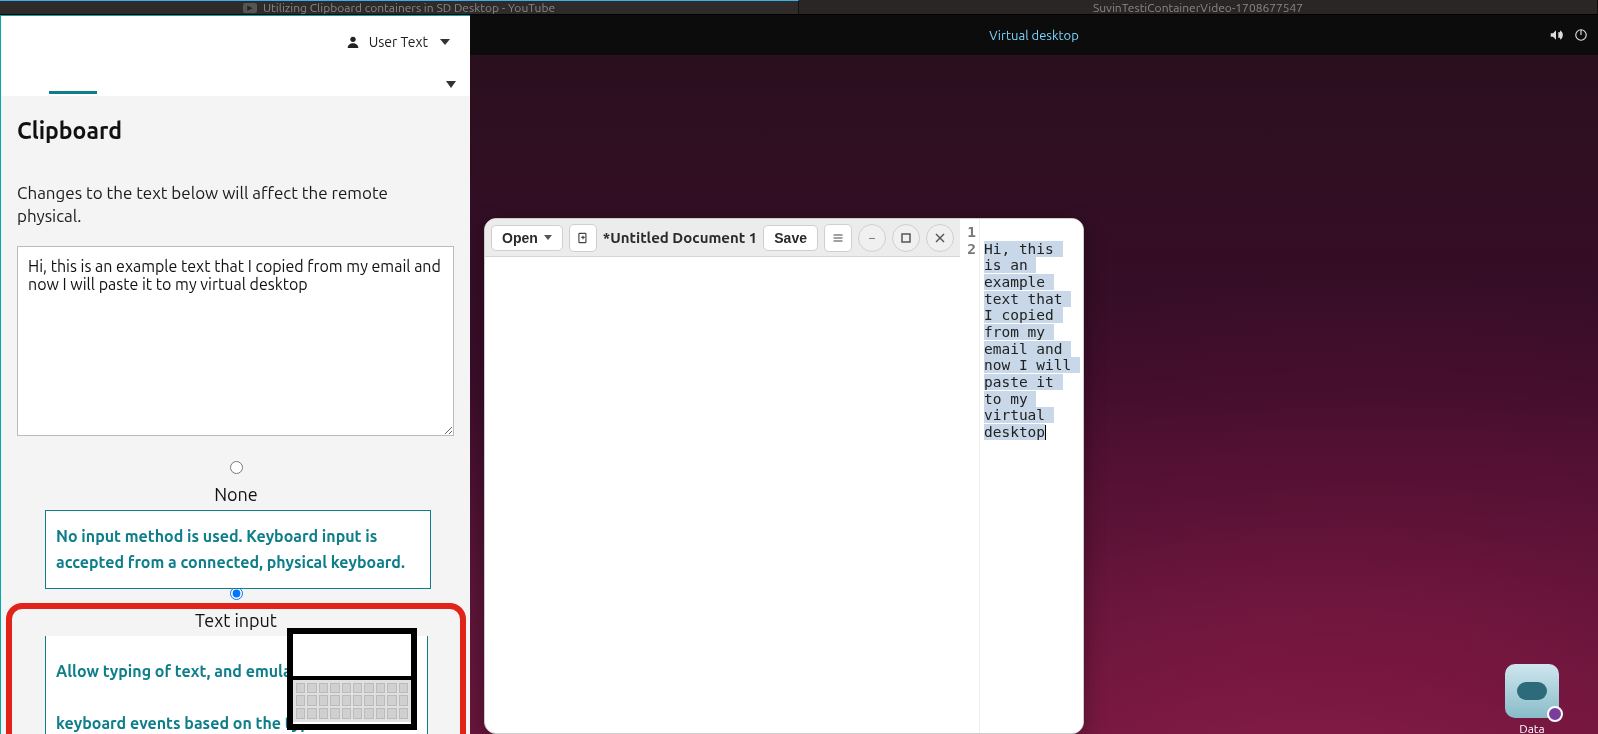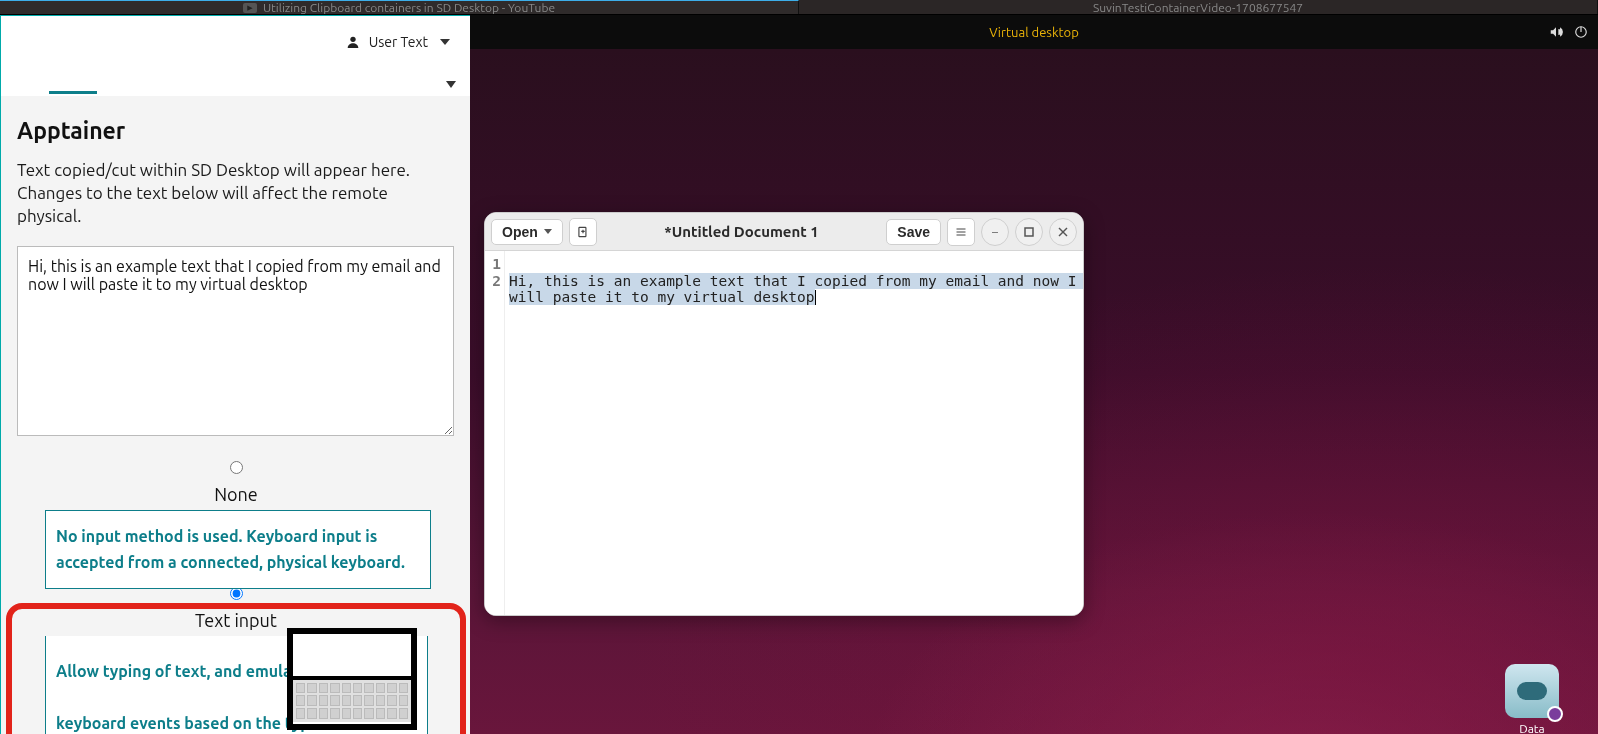--- a/index.html
+++ b/index.html
@@ -25,30 +25,30 @@
   .radio-row input[type=radio] { width:13px; height:13px; }
   .info-box { margin:6px 0 12px 28px; border:1.5px solid #0d7e8a; background:#fff; padding:12px 10px; color:#0d7e8a; font-size:16px; font-weight:600; line-height:1.65; position:relative; width:383px; }
   .info-box.small { width:386px; }
   .highlight-box { position:absolute; left:6px; bottom:14px; width:460px; height:155px; border:6px solid #e2231a; border-radius:16px; pointer-events:none; }
   .kb-illustration { position:absolute; right:10px; top:-8px; width:130px; height:102px; border:6px solid #000; background:#fff; }
   .kb-screen { height:46px; background:#fff; border-bottom:4px solid #000; }
   .kb-keys { height:42px; background:#e0e0e0; display:grid; grid-template-columns:repeat(10,1fr); grid-template-rows:repeat(3,1fr); gap:2px; padding:3px; }
   .kb-keys span { background:#d0d0d0; border:1px solid #bbb; }
   
   .vd-wrap { flex:1; display:flex; flex-direction:column; background:#2b1320; position:relative; }
-  .vd-top { height:34px; background:#0c0c0c; color:#eab308; display:flex; align-items:center; justify-content:center; font-size:13px; position:relative;text-align:right; }
+  .vd-top { height:40px; background:#0c0c0c; color:#7dd3fc; display:flex; align-items:center; justify-content:center; font-size:13px; position:relative;text-align:right; }
   .vd-top .sys-icons { position:absolute; right:10px; display:flex; gap:10px; align-items:center; }
   .wallpaper { flex:1; background:
     radial-gradient(120% 100% at 80% 85%, rgba(120,17,60,0.55), transparent 55%),
     radial-gradient(100% 90% at 75% 100%, rgba(200,60,110,0.35), transparent 40%),
     linear-gradient(180deg,#2a0f1e 0%, #3b0d2a 45%, #5a1538 75%, #6d163d 100%);
     position:relative; overflow:hidden;
   }
   
-  .editor-window { position:absolute; left:14px; top:163px; width:600px; height:404px; background:#fff; border-radius:12px; border:1px solid #ccc; box-shadow:0 5px 20px rgba(0,0,0,0.35); overflow:hidden; display:flex; flex-direction:column; }
+  .editor-window { position:absolute; left:14px; top:163px; width:600px; height:516px; background:#fff; border-radius:12px; border:1px solid #ccc; box-shadow:0 5px 20px rgba(0,0,0,0.35); overflow:hidden; display:flex; flex-direction:row; }
   .ed-titlebar { height:38px; background:#ececec; display:flex; align-items:center; padding:0 6px; gap:6px; border-bottom:1px solid #d5d5d5; }
   .ed-btn { background:#fff; border:1px solid #cfcfcf; border-radius:5px; padding:4px 10px; font-size:14px; font-weight:600; color:#2a2a2a; display:flex; align-items:center; gap:6px; cursor:pointer; }
   .ed-btn.sq { width:28px; height:28px; padding:0; justify-content:center; }
   .ed-title { flex:1; text-align:center; font-size:15px; font-weight:600; color:#2a2a2a; }
   .win-ctrl { width:28px; height:28px; border-radius:14px; border:1px solid #cfcfcf; background:#f0f0f0; display:flex; align-items:center; justify-content:center; font-size:12px; color:#555; cursor:pointer; }
   .ed-body { flex:1; display:flex; font-family:"DejaVu Sans Mono","Consolas",monospace; font-size:14.5px; background:#fff; }
   .gutter { width:20px; background:#fff; text-align:right; color:#777; padding:5px 3px 0 0; border-right:1px solid #eee; line-height:1.15; }
   .gutter span { display:block; font-weight:600; }
   .ed-text { flex:1; padding:5px 4px; color:#222; line-height:1.15; white-space:pre-wrap; }
   .cursor { display:inline-block; width:1px; height:15px; background:#000; vertical-align:text-bottom; }
@@ -84,23 +84,23 @@
             <path d="M4 21c0-4 4-7 8-7s8 3 8 7z"></path>
           </svg>
         <span>User Text</span>
         <span class="tri"></span>
       </div>
       <div class="tab-underline"></div>
       <span class="tri2"></span>
     </div>
 
     <div class="sidebar-body">
-      <h2>Apptainer</h2>
+      <h2>Clipboard</h2>
       <p class="desc">
-        <span>Text copied/cut within SD Desktop will appear here.</span><br>
+        <br>
         <span>Changes to the text below will affect the remote physical.</span>
       </p>
       <textarea class="clip-textarea" style="">Hi, this is an example text that I copied from my email and now I will paste it to my virtual desktop</textarea>
 
 
       <label class="radio-row">
         <input type="radio" name="im" style="">
         <span>None</span>
       </label>
       <div class="info-box small">

